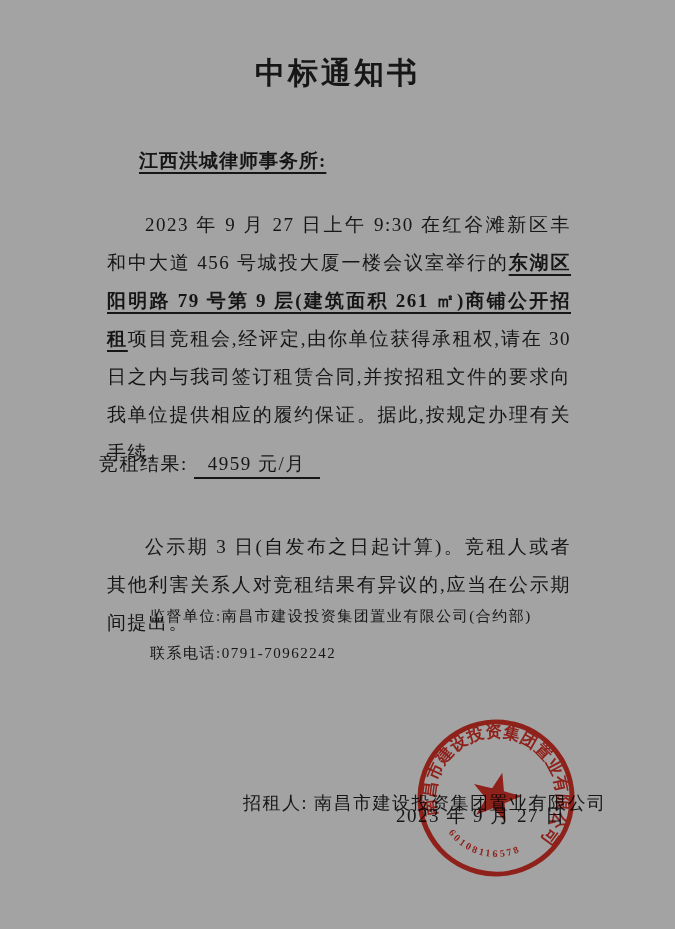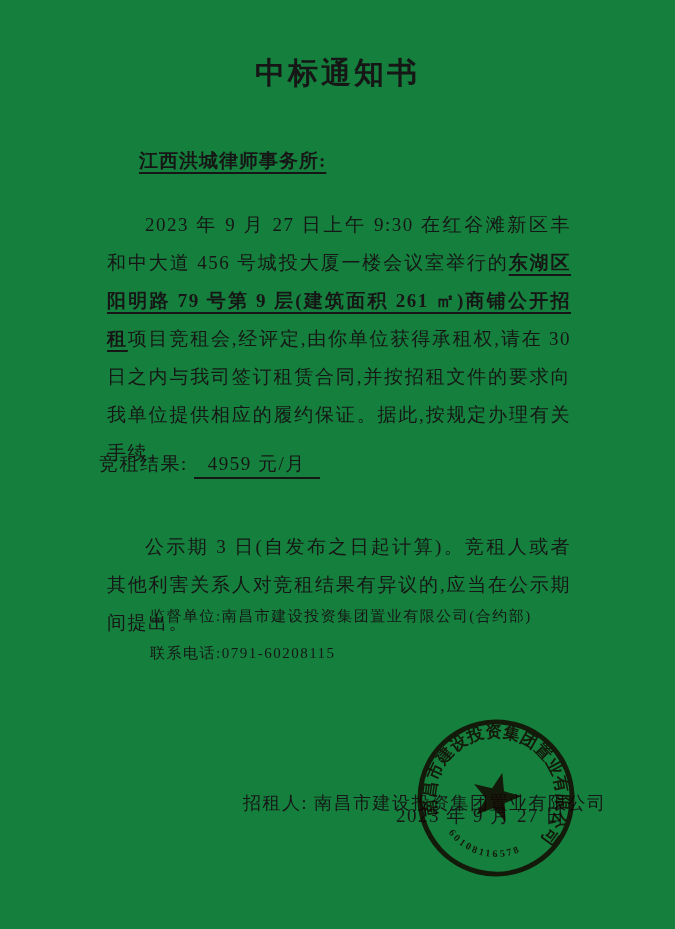--- a/index.html
+++ b/index.html
@@ -4,21 +4,21 @@
 <style>
   html, body {
     margin: 0;
     padding: 0;
     background: #ffffff;
   }
   .page {
     position: relative;
     width: 675px;
     height: 929px;
-    background: #15803d;
+    background: #a3a3a3;
     overflow: hidden;
     font-family: "Liberation Serif", "DejaVu Serif", serif;
     color: #161616;
   }
   .doc-title {
     position: absolute;
     top: 52px;
     left: 0;
     width: 675px;
     text-align: center;
@@ -120,21 +120,21 @@
   <div class="recipient">江西洪城律师事务所:</div>
 
   <div class="para para-1"><span>2023 年 9 月 27 日上午 9:30 在红谷滩新区丰和中大道 456 号城投大厦一楼会议室举行的</span><span class="em-underline">东湖区阳明路 79 号第 9 层(建筑面积 261 ㎡)商铺公开招租</span><span>项目竞租会,经评定,由你单位获得承租权,请在 30 日之内与我司签订租赁合同,并按招租文件的要求向我单位提供相应的履约保证。据此,按规定办理有关手续。</span></div>
 
   <div class="result-line"><span>竞租结果:</span><span class="result-value">4959 元/月</span></div>
 
   <div class="para para-2">公示期 3 日(自发布之日起计算)。竞租人或者其他利害关系人对竞租结果有异议的,应当在公示期间提出。</div>
 
   <div class="supervisor-line">监督单位:南昌市建设投资集团置业有限公司(合约部)</div>
 
-  <div class="phone-line">联系电话:0791-60208115</div>
+  <div class="phone-line">联系电话:0791-70962242</div>
 
   <div class="lessor-line">招租人: 南昌市建设投资集团置业有限公司</div>
 
   <div class="date-line">2023 年 9 月 27 日</div>
 
   <svg class="seal" viewBox="0 0 170 170" xmlns="http://www.w3.org/2000/svg">
     <defs>
       <path id="arcTop" d="M 29.7 110.8 A 61 61 0 1 1 140.3 110.8" fill="none"></path>
       <path id="arcBottom" d="M 49.5 132.1 A 59 59 0 0 0 120.5 132.1" fill="none"></path>
     </defs>

